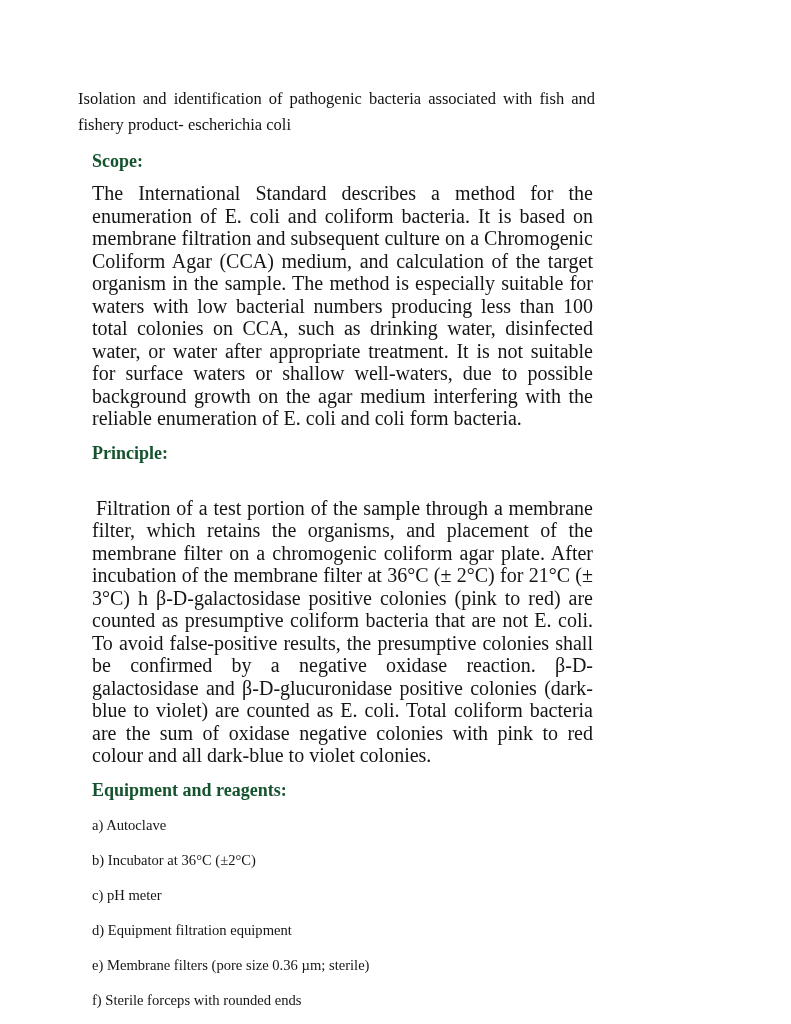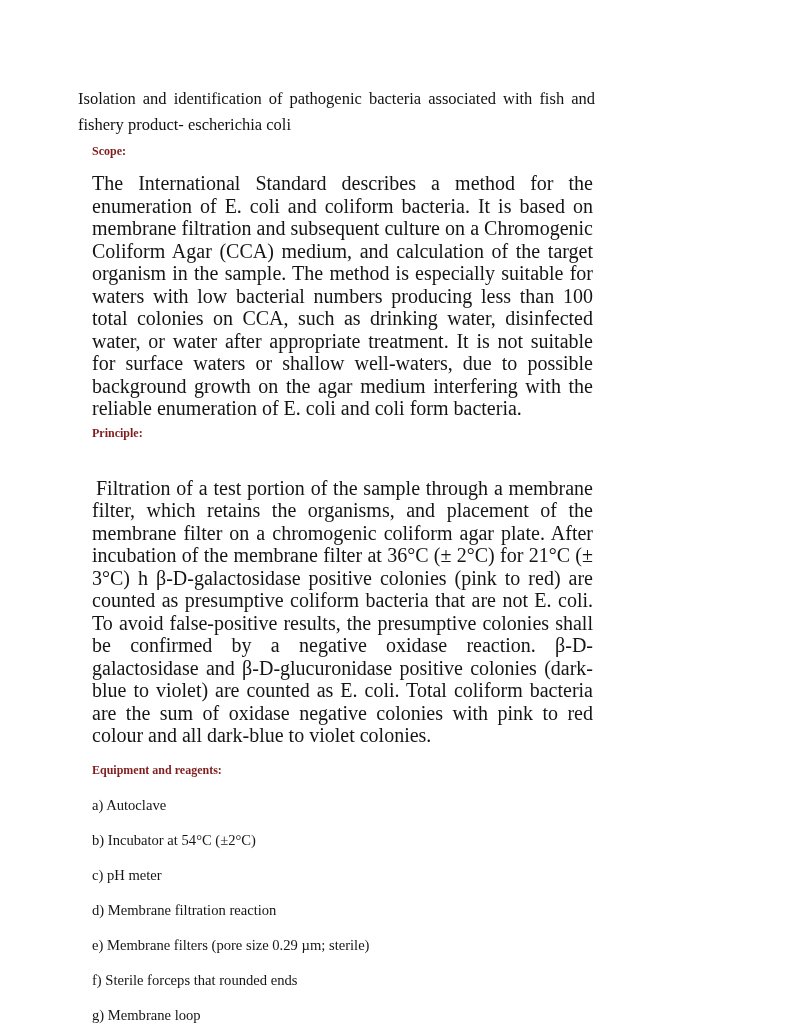--- a/index.html
+++ b/index.html
@@ -25,25 +25,25 @@
     line-height: 26px;
     margin: 0;
     text-align: justify;
     color: #111111;
   }
   .content {
     margin-left: 14px;
     margin-right: 2px;
   }
   h2.heading {
-    font-size: 12px;
+    font-size: 18px;
     line-height: 23px;
     font-weight: 700;
-    margin: 2px 0 9px 0;
-    color: #7f1d1d;
+    margin: 12px 0 9px 0;
+    color: #14532d;
   }
   p.para {
     font-size: 20px;
     line-height: 22.5px;
     text-align: justify;
     margin: 0;
   }
   p.para.indent {
     text-indent: 4px;
     margin-top: 32px;
@@ -76,25 +76,25 @@
       </section>
 
       <section class="principle">
         <h2 class="heading">Principle:</h2>
         <p class="para indent">Filtration of a test portion of the sample through a membrane filter, which retains the organisms, and placement of the membrane filter on a chromogenic coliform agar plate. After incubation of the membrane filter at 36°C (± 2°C) for 21°C (± 3°C) h β-D-galactosidase positive colonies (pink to red) are counted as presumptive coliform bacteria that are not E. coli. To avoid false-positive results, the presumptive colonies shall be confirmed by a negative oxidase reaction. β-D-galactosidase and β-D-glucuronidase positive colonies (dark-blue to violet) are counted as E. coli. Total coliform bacteria are the sum of oxidase negative colonies with pink to red colour and all dark-blue to violet colonies.</p>
       </section>
 
       <section class="equipment">
         <h2 class="heading">Equipment and reagents:</h2>
         <p class="item">a) Autoclave</p>
-        <p class="item">b) Incubator at 54°C (±2°C)</p>
+        <p class="item">b) Incubator at 36°C (±2°C)</p>
         <p class="item">c) pH meter</p>
-        <p class="item">d) Membrane filtration reaction</p>
-        <p class="item">e) Membrane filters (pore size 0.29 µm; sterile)</p>
-        <p class="item">f) Sterile forceps that rounded ends</p>
+        <p class="item">d) Equipment filtration equipment</p>
+        <p class="item">e) Membrane filters (pore size 0.36 µm; sterile)</p>
+        <p class="item">f) Sterile forceps with rounded ends</p>
         <p class="item">g) Membrane loop</p>
       </section>
 
       <section class="media">
         <h2 class="heading">Media/reagents:</h2>
         <p class="item">a) Chromogenic Coliform Total</p>
       </section>
 
     </div>
   </div>

